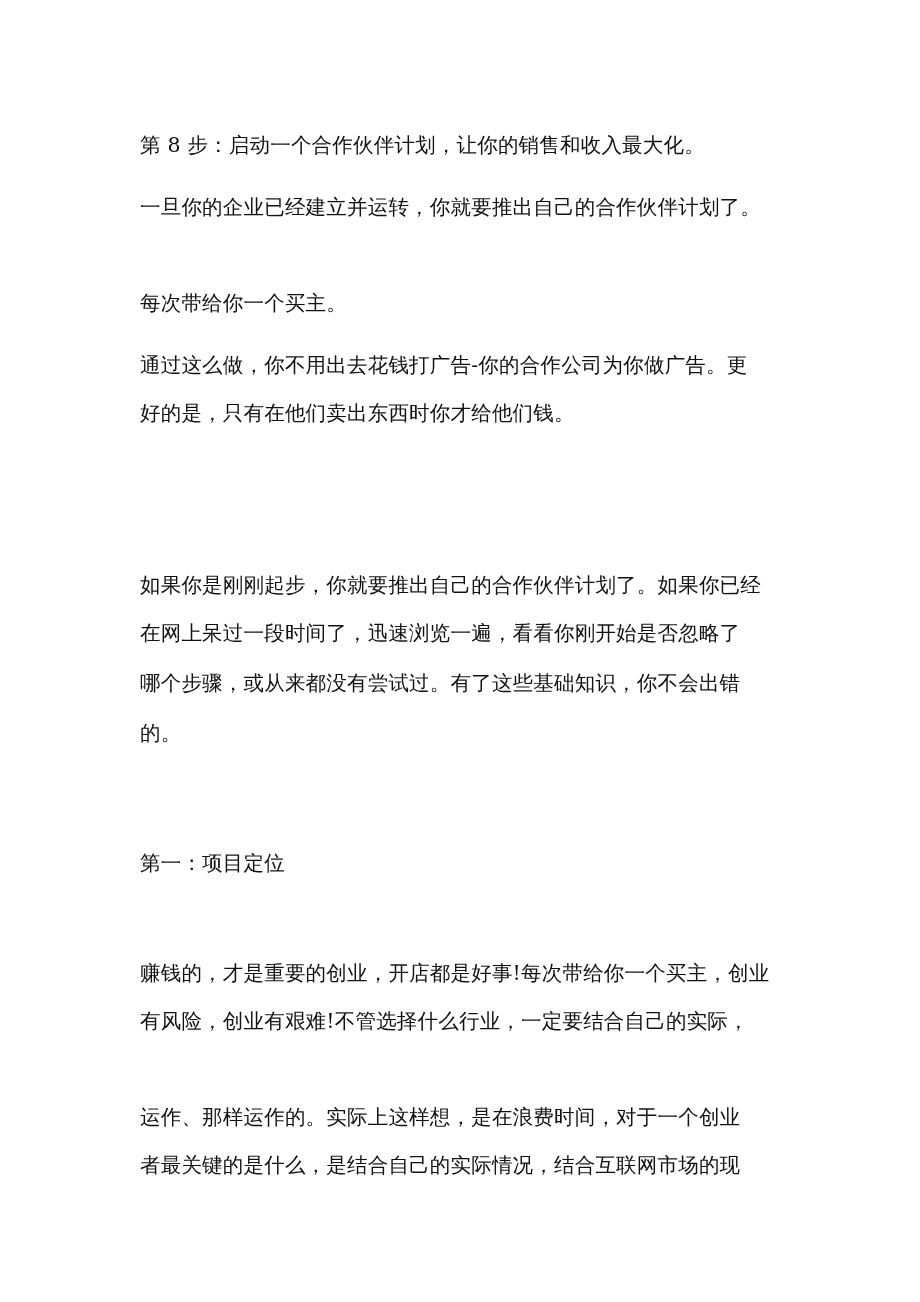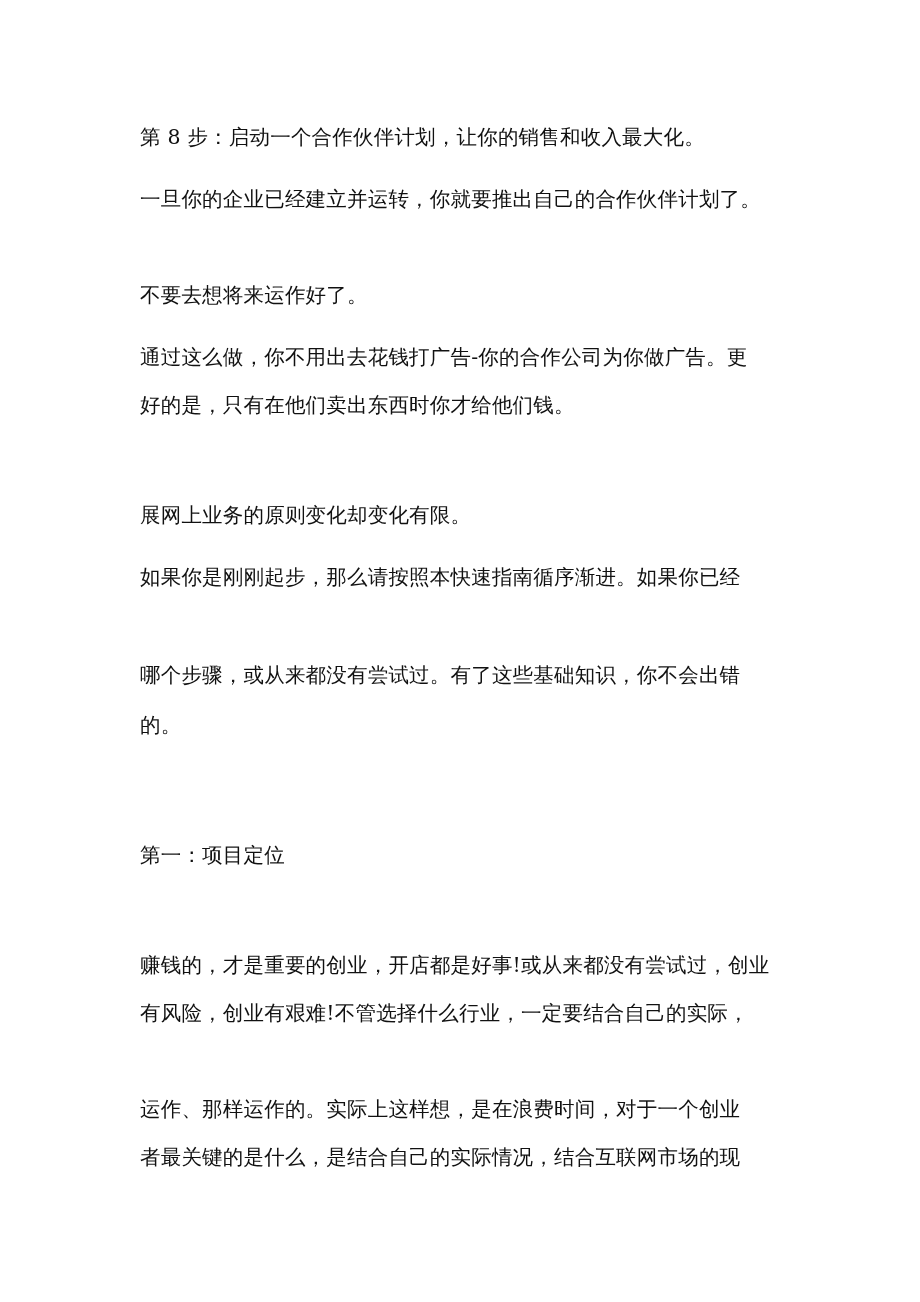--- a/index.html
+++ b/index.html
@@ -6,33 +6,34 @@
   body {
     width: 920px; height: 1302px; position: relative; overflow: hidden;
     font-family: "DejaVu Serif", "Liberation Serif", serif;
     color: #111111;
   }
   .page { position: absolute; left: 0; top: 0; width: 920px; height: 1302px; background: #fff; }
   .line {
     position: absolute; left: 140px;
     font-size: 20.5px; line-height: 28px; white-space: nowrap;
     letter-spacing: 0.2px;
+    margin-top: 8px;
   }
 </style>
 </head>
 <body>
 
 <div class="page">
   <div class="line" style="top:123px">第 8 步：启动一个合作伙伴计划，让你的销售和收入最大化。</div>
   <div class="line" style="top:185px">一旦你的企业已经建立并运转，你就要推出自己的合作伙伴计划了。</div>
-  <div class="line" style="top:281px">不要去想将来运作好了。</div>
+  <div class="line" style="top:281px">每次带给你一个买主。</div>
   <div class="line" style="top:391px">好的是，只有在他们卖出东西时你才给他们钱。</div>
   <div class="line" style="top:343px">通过这么做，你不用出去花钱打广告-你的合作公司为你做广告。更</div>
-  <div class="line" style="top:501px">展网上业务的原则变化却变化有限。</div>
-  <div class="line" style="top:563px">如果你是刚刚起步，那么请按照本快速指南循序渐进。如果你已经</div>
+  <div class="line" style="top:563px">如果你是刚刚起步，你就要推出自己的合作伙伴计划了。如果你已经</div>
+  <div class="line" style="top:611px">在网上呆过一段时间了，迅速浏览一遍，看看你刚开始是否忽略了</div>
   <div class="line" style="top:661px">哪个步骤，或从来都没有尝试过。有了这些基础知识，你不会出错</div>
   <div class="line" style="top:711px">的。</div>
   <div class="line" style="top:841px">第一：项目定位</div>
-  <div class="line" style="top:951px">赚钱的，才是重要的创业，开店都是好事!或从来都没有尝试过，创业</div>
+  <div class="line" style="top:951px">赚钱的，才是重要的创业，开店都是好事!每次带给你一个买主，创业</div>
   <div class="line" style="top:999px">有风险，创业有艰难!不管选择什么行业，一定要结合自己的实际，</div>
   <div class="line" style="top:1095px">运作、那样运作的。实际上这样想，是在浪费时间，对于一个创业</div>
   <div class="line" style="top:1143px">者最关键的是什么，是结合自己的实际情况，结合互联网市场的现</div>
 </div>
 
 </body></html>

